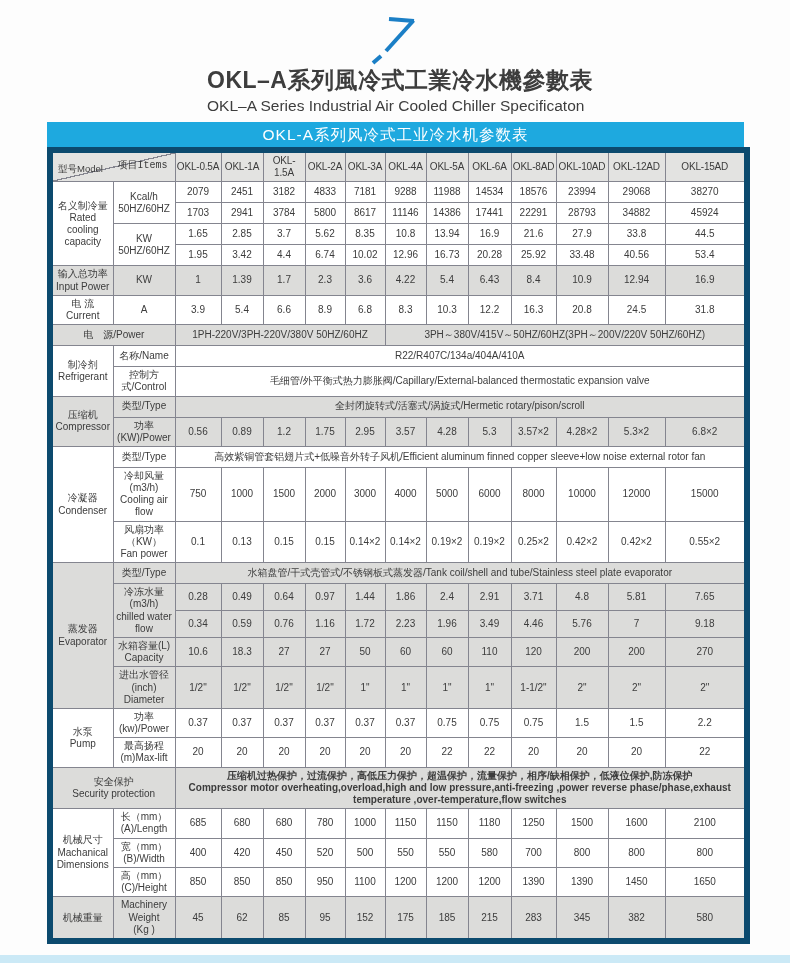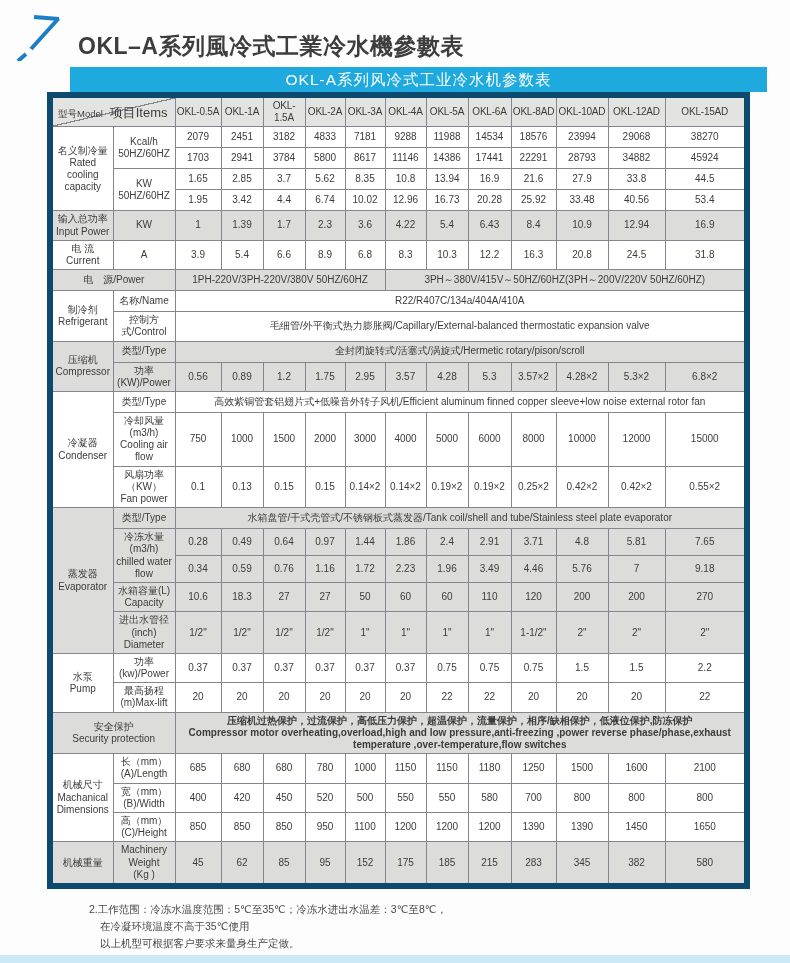--- a/index.html
+++ b/index.html
@@ -1,27 +1,27 @@
 <!DOCTYPE html>
 <html><head>
 <meta charset="utf-8">
 <style>
   * { margin:0; padding:0; box-sizing:border-box; }
   html,body { width:790px; height:963px; background:#fdfdfd; overflow:hidden;
     font-family:"Liberation Sans","DejaVu Sans",sans-serif; color:#3c3c3c; position:relative; }
 
   
-  .hdr { display:flex; align-items:flex-end; padding:7px 12px 0 12px; }
+  .hdr { display:flex; align-items:center; padding:7px 12px 0 12px;flex-direction:column; }
   .logo { width:56px; height:52px; flex:0 0 56px; margin-top:2px; }
   .titles { padding-left:10px; }
   .title-zh { font-size:23px; font-weight:600; color:#3d3d3d; letter-spacing:0.5px; line-height:30px; }
   .title-en { font-size:15.5px; font-weight:500; color:#3d3d3d; line-height:20px; margin-top:1px; }
 
   
-  .banner { margin:6px 0 0 70px; width:697px; height:25px; background:#1ea9df;
+  .banner { margin:6px 0 0 47px; width:697px; height:25px; background:#1ea9df;
     color:#ffffff; font-size:15.5px; font-weight:500; text-align:center; line-height:25px; letter-spacing:1px; }
 
   
   table.spec { margin-left:47px; width:697px; border-collapse:collapse; table-layout:fixed;
     border:6px solid #0c4a6e; }
   table.spec td { border:1px solid #84858f; text-align:center; vertical-align:middle;
     font-size:10px; line-height:1.22; padding:2px 1px; height:21px; white-space:pre-line;
     color:#3c3c3c; background:#ffffff; overflow:hidden; }
   tr.shade td { background:#dcdcda; }
   tr.shade-head td { background:#e3e3e1; height:31px; }
@@ -29,41 +29,42 @@
   td.cat { font-size:10px; }
   td.item { font-size:9.5px; }
   td.val { font-size:10px; }
   td.span { font-size:10px; }
   td.sec { text-align:left; padding:4px 8px; font-size:10px; line-height:1.5;font-weight:bold; }
   td.sec-label { font-size:10px; }
   td.corner { position:relative; padding:0;
     background:linear-gradient(to bottom right, rgba(0,0,0,0) calc(50% - 0.6px), #84858f calc(50% - 0.6px), #84858f calc(50% + 0.6px), rgba(0,0,0,0) calc(50% + 0.6px)) #e3e3e1; }
   tr.shade-head td.corner { background:linear-gradient(to bottom right, rgba(0,0,0,0) calc(50% - 0.6px), #84858f calc(50% - 0.6px), #84858f calc(50% + 0.6px), rgba(0,0,0,0) calc(50% + 0.6px)) #e3e3e1; }
   .c-model { position:absolute; left:5px; bottom:7px; font-size:9.5px; }
-  .c-items { position:absolute; right:7px; top:7px; font-size:13px; }
+  .c-items { position:absolute; right:7px; top:7px; font-size:10px;font-family:Liberation Mono, monospace; }
 
   
   .notes-zh { margin:12px 0 0 55px; font-size:10.5px; color:#484848; line-height:1.62; }
   .note-line.ind-1 { padding-left:34px; }
   .note-line.ind-2 { padding-left:45px; }
 
   
   .bottom-bar { position:absolute; left:0; bottom:0; width:790px; height:8px; background:#cbe9f6; }
 </style>
 </head>
 <body>
 
 <div class="hdr">
   <svg class="logo" viewBox="0 0 56 52" fill="none" xmlns="http://www.w3.org/2000/svg">
     <path d="M22 8 L47 10" stroke="#1b7fc6" stroke-width="4" stroke-linecap="butt"></path>
     <path d="M46.5 9.5 L19 40" stroke="#1b7fc6" stroke-width="4" stroke-linecap="butt"></path>
     <path d="M14 45 L6 52" stroke="#1b7fc6" stroke-width="4" stroke-linecap="butt"></path>
   </svg>
   <div class="titles">
     <div class="title-zh">OKL–A系列風冷式工業冷水機參數表</div>
+    <div class="title-en">OKL–A Series Industrial Air Cooled Chiller Specificaton</div>
   </div>
 </div>
 
 <div class="banner">OKL-A系列风冷式工业冷水机参数表</div>
 
 <table class="spec" id="spec-table">
     <colgroup>
       <col style="width: 63px;">
       <col style="width: 62px;">
       <col style="width: 46px;">

